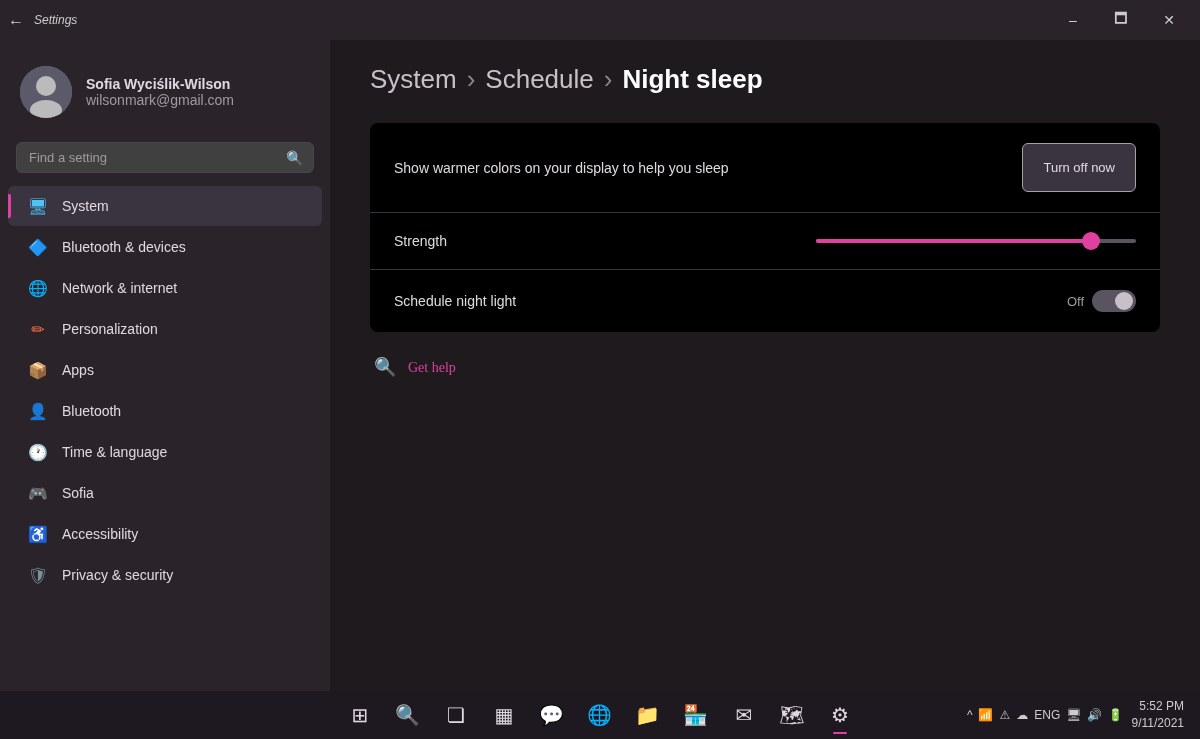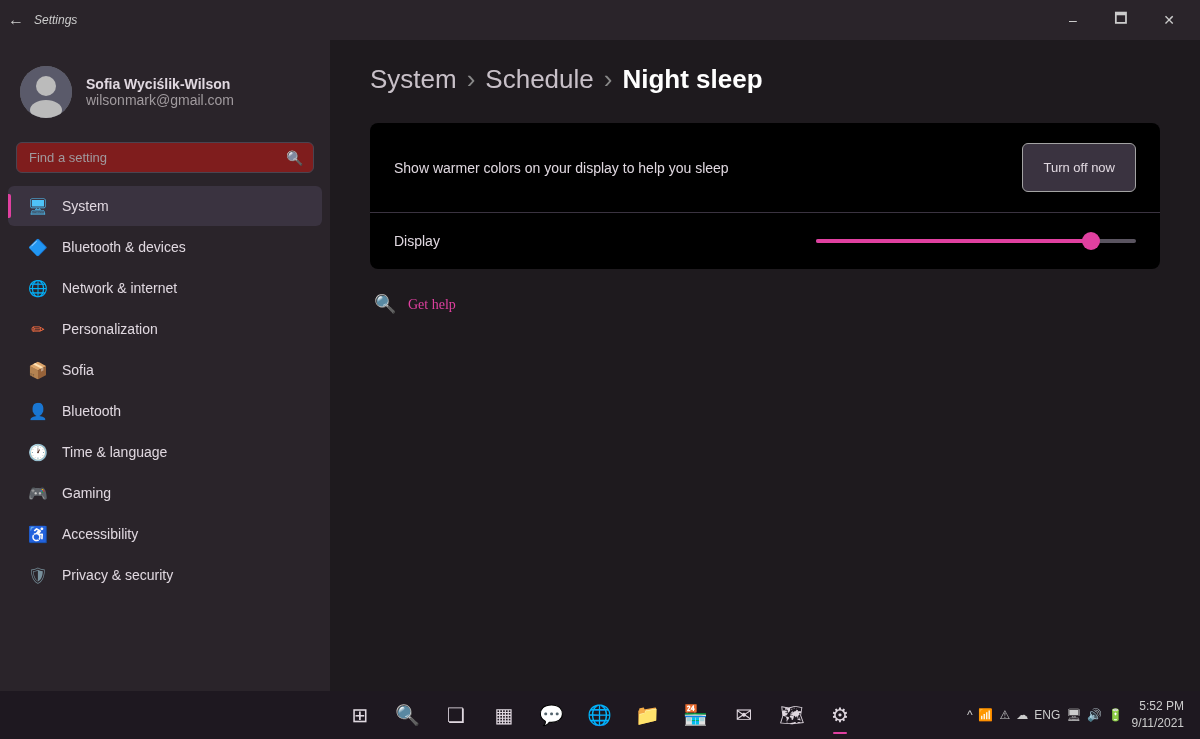--- a/index.html
+++ b/index.html
@@ -92,21 +92,21 @@
     .user-info { display: flex; flex-direction: column; }
     .user-name { font-size: 14px; font-weight: 600; color: #e0d8e0; }
     .user-email { font-size: 14px; color: #a09a9e; }
 
     .search-box {
       margin: 4px 16px 12px;
       position: relative;
     }
     .search-input {
       width: 100%;
-      background: #7f1d1d;
+      background: #404040;
       border: 1px solid #4a4450;
       border-radius: 6px;
       padding: 7px 36px 7px 12px;
       color: #e0d8e0;
       font-size: 13px;
       outline: none;
     }
     .search-input::placeholder { color: #a09a9e; }
     .search-icon-wrap {
       position: absolute;
@@ -410,33 +410,33 @@
         <div class="nav-item">
           <span class="nav-icon icon-network">🌐</span>
           <span>Network &amp; internet</span>
         </div>
         <div class="nav-item">
           <span class="nav-icon icon-personalization">✏</span>
           <span>Personalization</span>
         </div>
         <div class="nav-item">
           <span class="nav-icon icon-apps">📦</span>
-          <span>Sofia</span>
+          <span>Apps</span>
         </div>
         <div class="nav-item">
           <span class="nav-icon icon-accounts">👤</span>
           <span>Bluetooth</span>
         </div>
         <div class="nav-item">
           <span class="nav-icon icon-time">🕐</span>
           <span>Time &amp; language</span>
         </div>
         <div class="nav-item">
           <span class="nav-icon icon-gaming">🎮</span>
-          <span>Gaming</span>
+          <span>Sofia</span>
         </div>
         <div class="nav-item">
           <span class="nav-icon icon-accessibility">♿</span>
           <span>Accessibility</span>
         </div>
         <div class="nav-item">
           <span class="nav-icon icon-privacy">🛡</span>
           <span>Privacy &amp; security</span>
         </div>
       </div>
@@ -454,29 +454,38 @@
     </div>
 
     <div class="setting-card">
 
       <div class="setting-row">
         <span class="setting-label">Show warmer colors on your display to help you sleep</span>
         <button class="turn-off-btn">Turn off now</button>
       </div>
 
       <div class="setting-row">
-        <span class="setting-label">Display</span>
+        <span class="setting-label">Strength</span>
         <div class="slider-container">
           <div class="slider-track">
             <div class="slider-fill" id="slider-fill" style="width: 85%;"></div>
             <div class="slider-thumb" style="left: 83%; right: auto;"></div>
           </div>
         </div>
       </div>
 
+      <div class="setting-row">
+        <span class="setting-label">Schedule night light</span>
+        <div class="toggle-wrap">
+          <span class="toggle-label-text">Off</span>
+          <div class="toggle">
+            <div class="toggle-knob"></div>
+          </div>
+        </div>
+      </div>
 
     </div>
 
     <div class="get-help-row">
       <span class="help-icon">🔍</span>
       <a class="get-help-link">Get help</a>
     </div>
 
   </div>
 </div>

